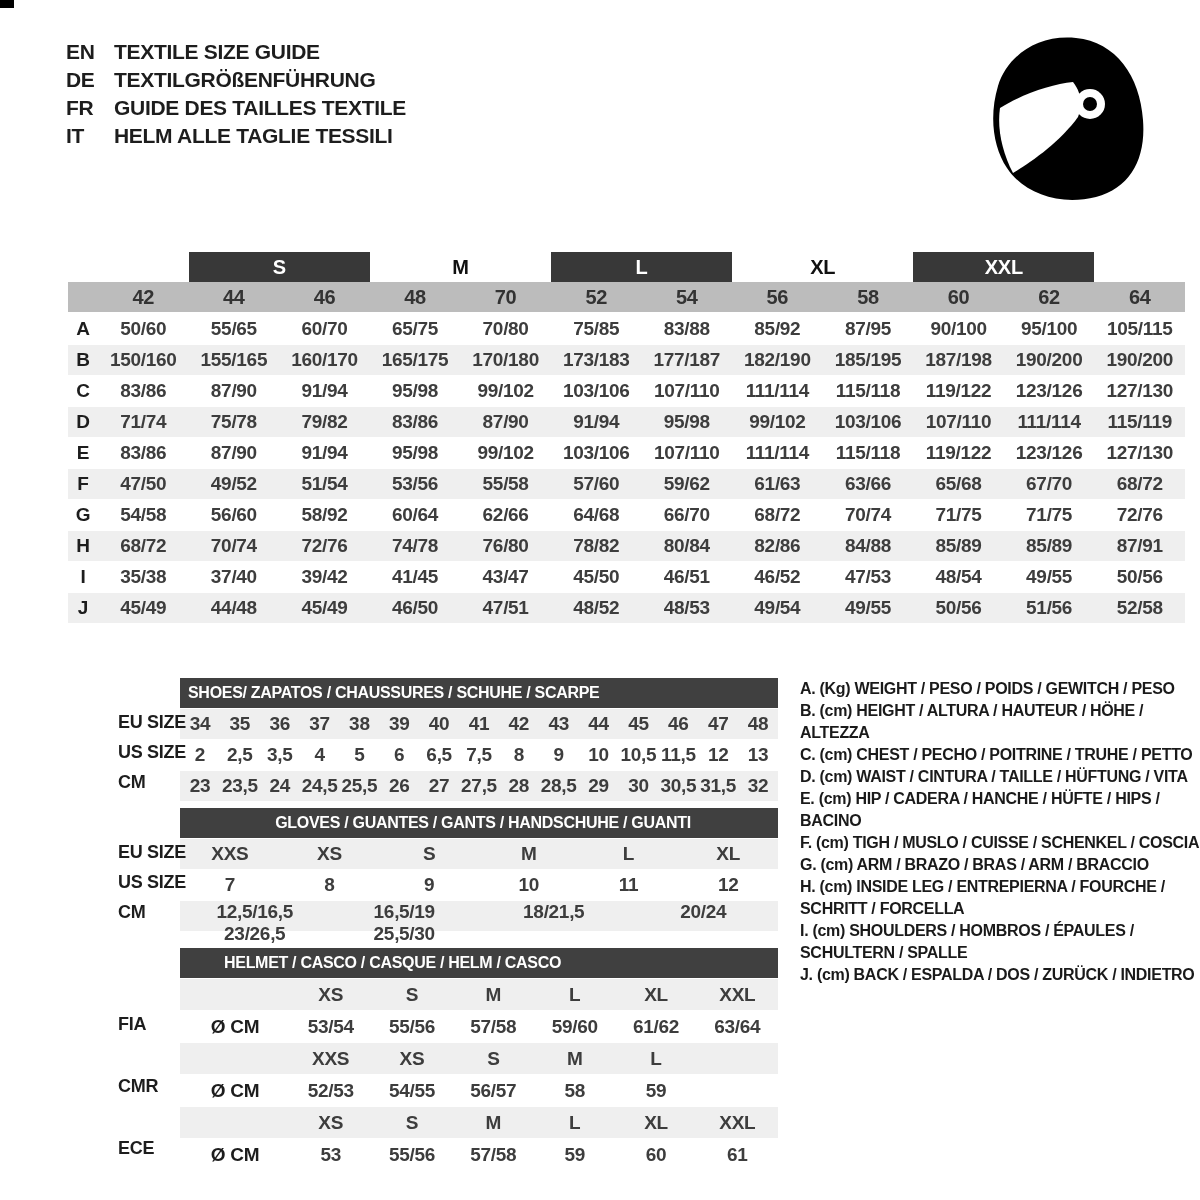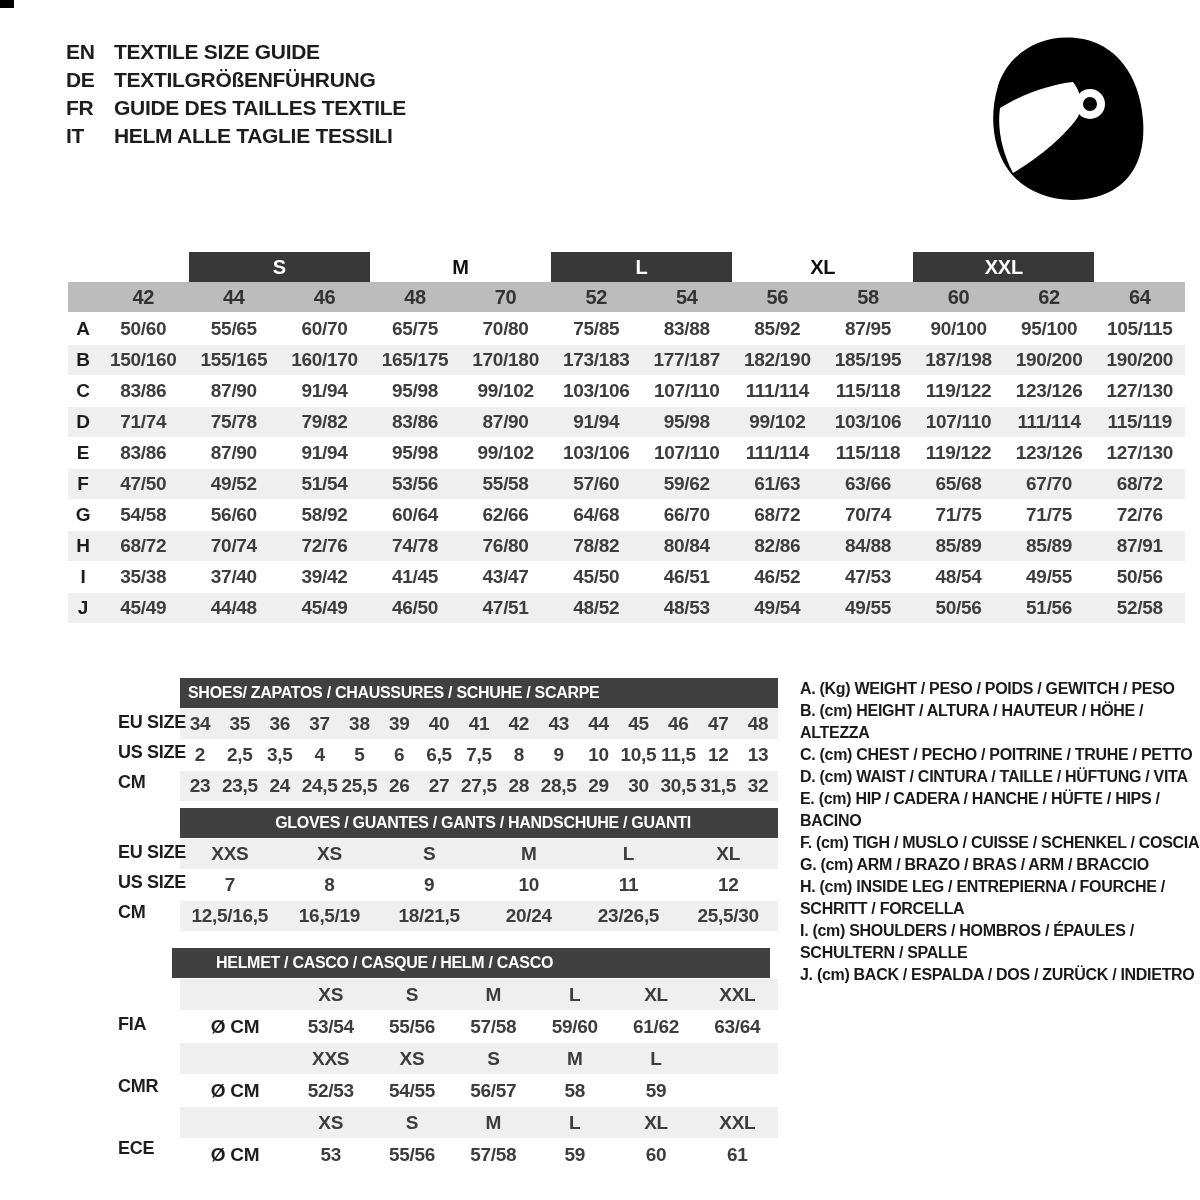--- a/index.html
+++ b/index.html
@@ -320,34 +320,34 @@
       <div class="mc">XL</div>
     </div>
     <div class="st-row" style="grid-template-columns: repeat(6, 1fr);">
       <div class="mc">7</div>
       <div class="mc">8</div>
       <div class="mc">9</div>
       <div class="mc">10</div>
       <div class="mc">11</div>
       <div class="mc">12</div>
     </div>
-    <div class="st-row stripe" style="grid-template-columns: repeat(6, 1fr);">
+    <div class="st-row stripe" style="grid-template-columns: repeat(4, 1fr);">
       <div class="mc">12,5/16,5</div>
       <div class="mc">16,5/19</div>
       <div class="mc">18/21,5</div>
       <div class="mc">20/24</div>
       <div class="mc">23/26,5</div>
       <div class="mc">25,5/30</div>
     </div>
   </div>
 <div class="abs side-lbl" style="top:842px;">EU SIZE</div>
 <div class="abs side-lbl" style="top:872px;">US SIZE</div>
 <div class="abs side-lbl" style="top:902px;">CM</div>
 
-<div class="abs title-bar" style="left:172px;top:948px;padding-left:44px;">HELMET / CASCO / CASQUE / HELM / CASCO</div>
+<div class="abs title-bar" style="left:180px;top:948px;padding-left:44px;">HELMET / CASCO / CASQUE / HELM / CASCO</div>
 <div class="abs sub-table" id="helmet-table" style="left:180px;top:978px;">
     <div class="helm-row stripe">
       <div class="mc"></div>
       <div class="mc">XS</div>
       <div class="mc">S</div>
       <div class="mc">M</div>
       <div class="mc">L</div>
       <div class="mc">XL</div>
       <div class="mc">XXL</div>
     </div>

